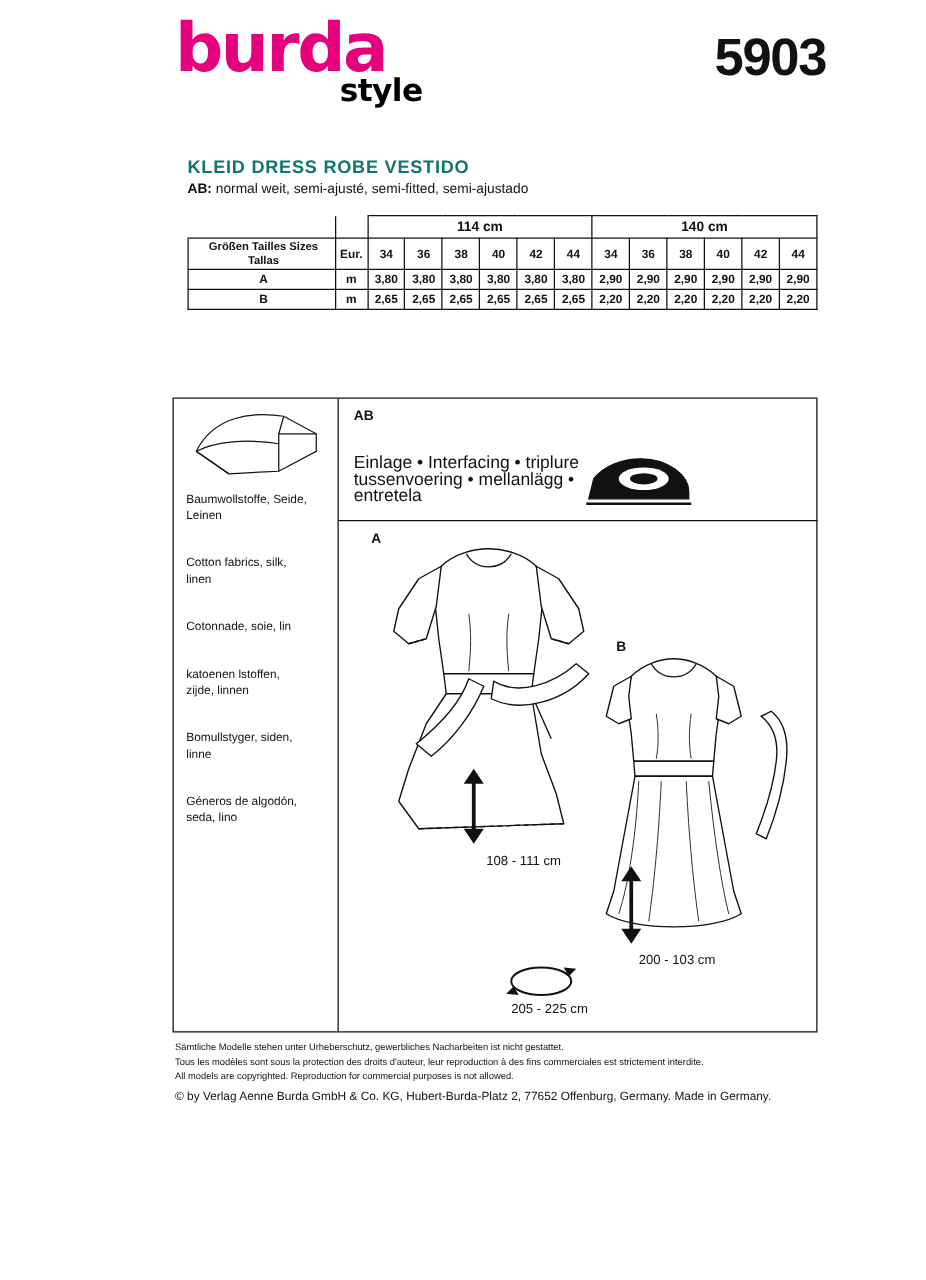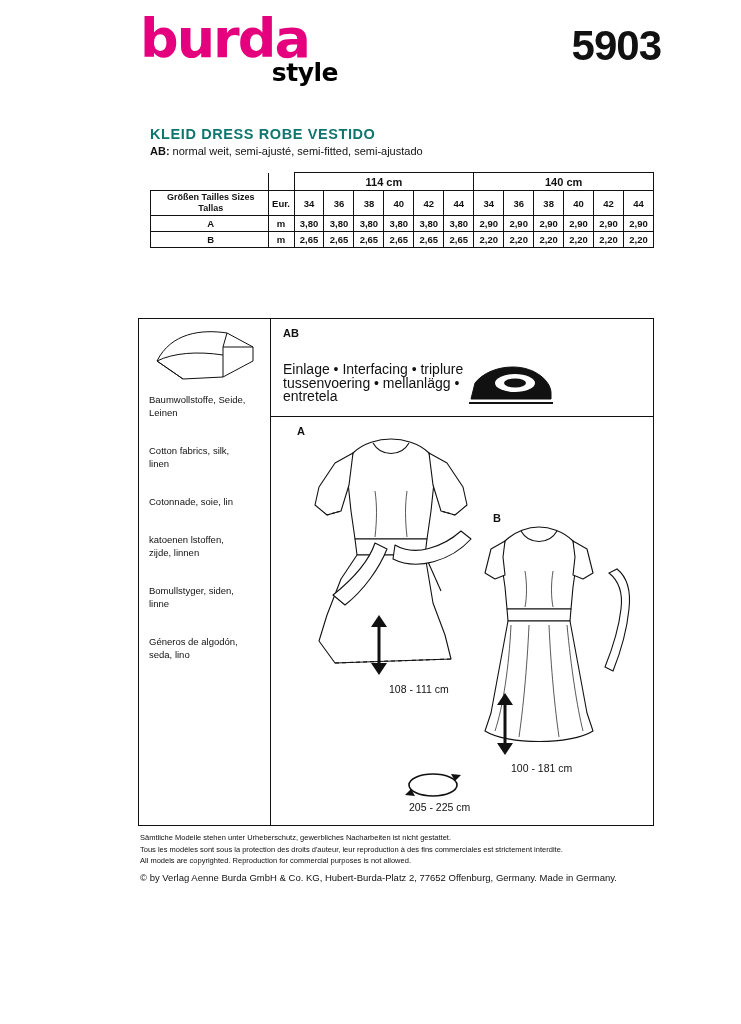--- a/index.html
+++ b/index.html
@@ -376,21 +376,21 @@
           <path d="M16 2 C26 10, 30 24, 28 42 C26 62, 20 84, 12 104 L4 100
                    C12 80, 18 60, 20 42 C22 26, 18 14, 8 6 Z"></path>
         </g>
       </svg>
 
       <svg width="24" height="62" style="position:absolute;left:222px;top:276px;" viewBox="0 0 24 62">
         <path d="M12 4 L12 58" stroke="#111" stroke-width="3"></path>
         <path d="M12 0 L4 12 L20 12 Z" fill="#111"></path>
         <path d="M12 62 L4 50 L20 50 Z" fill="#111"></path>
       </svg>
-      <div class="dim-text dim-b">100 - 181 cm</div>
+      <div class="dim-text dim-b">200 - 103 cm</div>
 
       <svg width="60" height="32" style="position:absolute;left:132px;top:352px;" viewBox="0 0 60 32">
         <ellipse cx="30" cy="16" rx="24" ry="11" fill="none" stroke="#111" stroke-width="1.6"></ellipse>
         <path d="M8 20 L2 26 L12 27 Z" fill="#111"></path>
         <path d="M52 12 L58 6 L48 5 Z" fill="#111"></path>
       </svg>
       <div class="dim-text dim-belt">205 - 225 cm</div>
     </div>
   </div>
 

